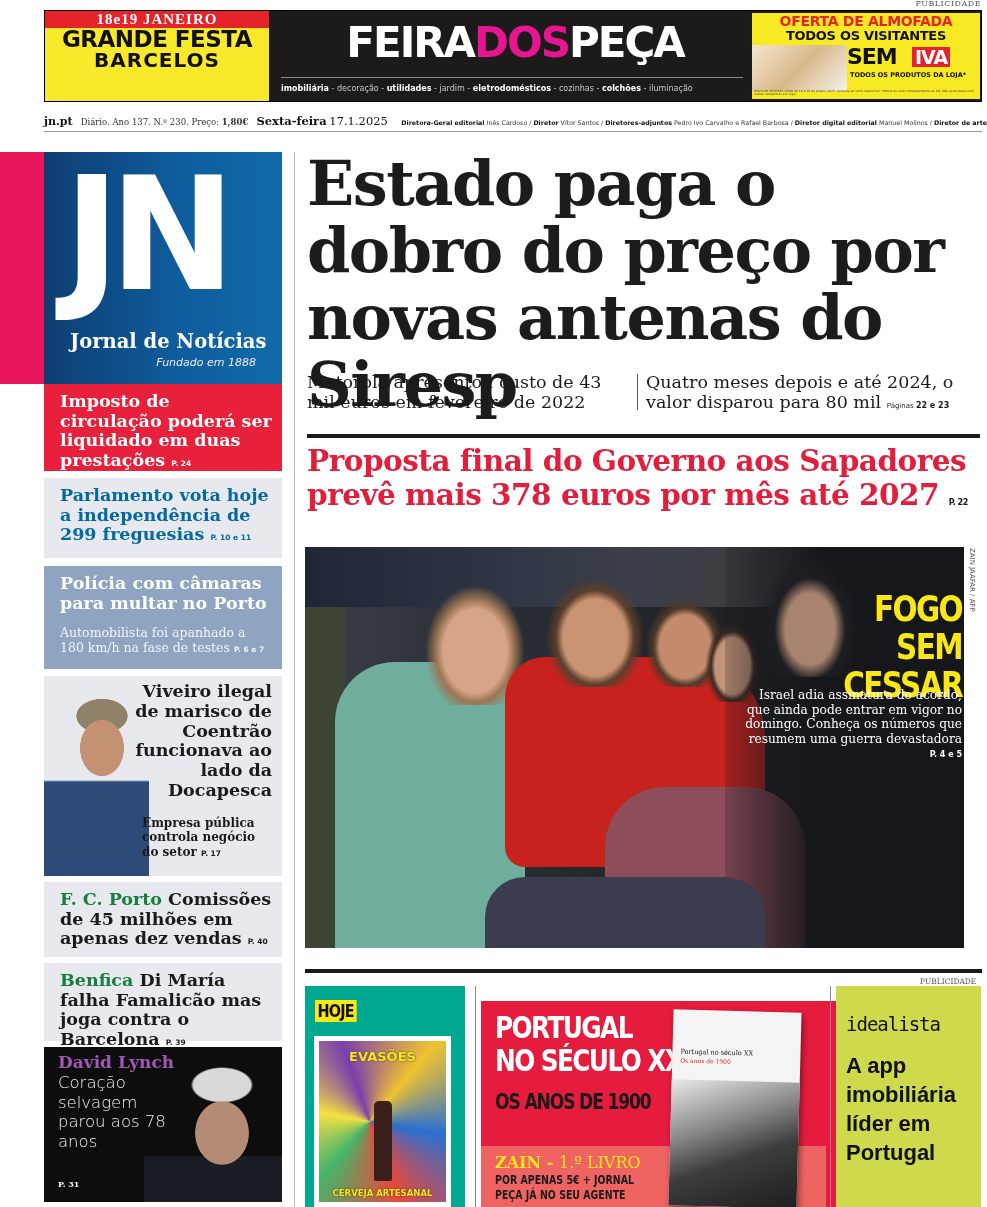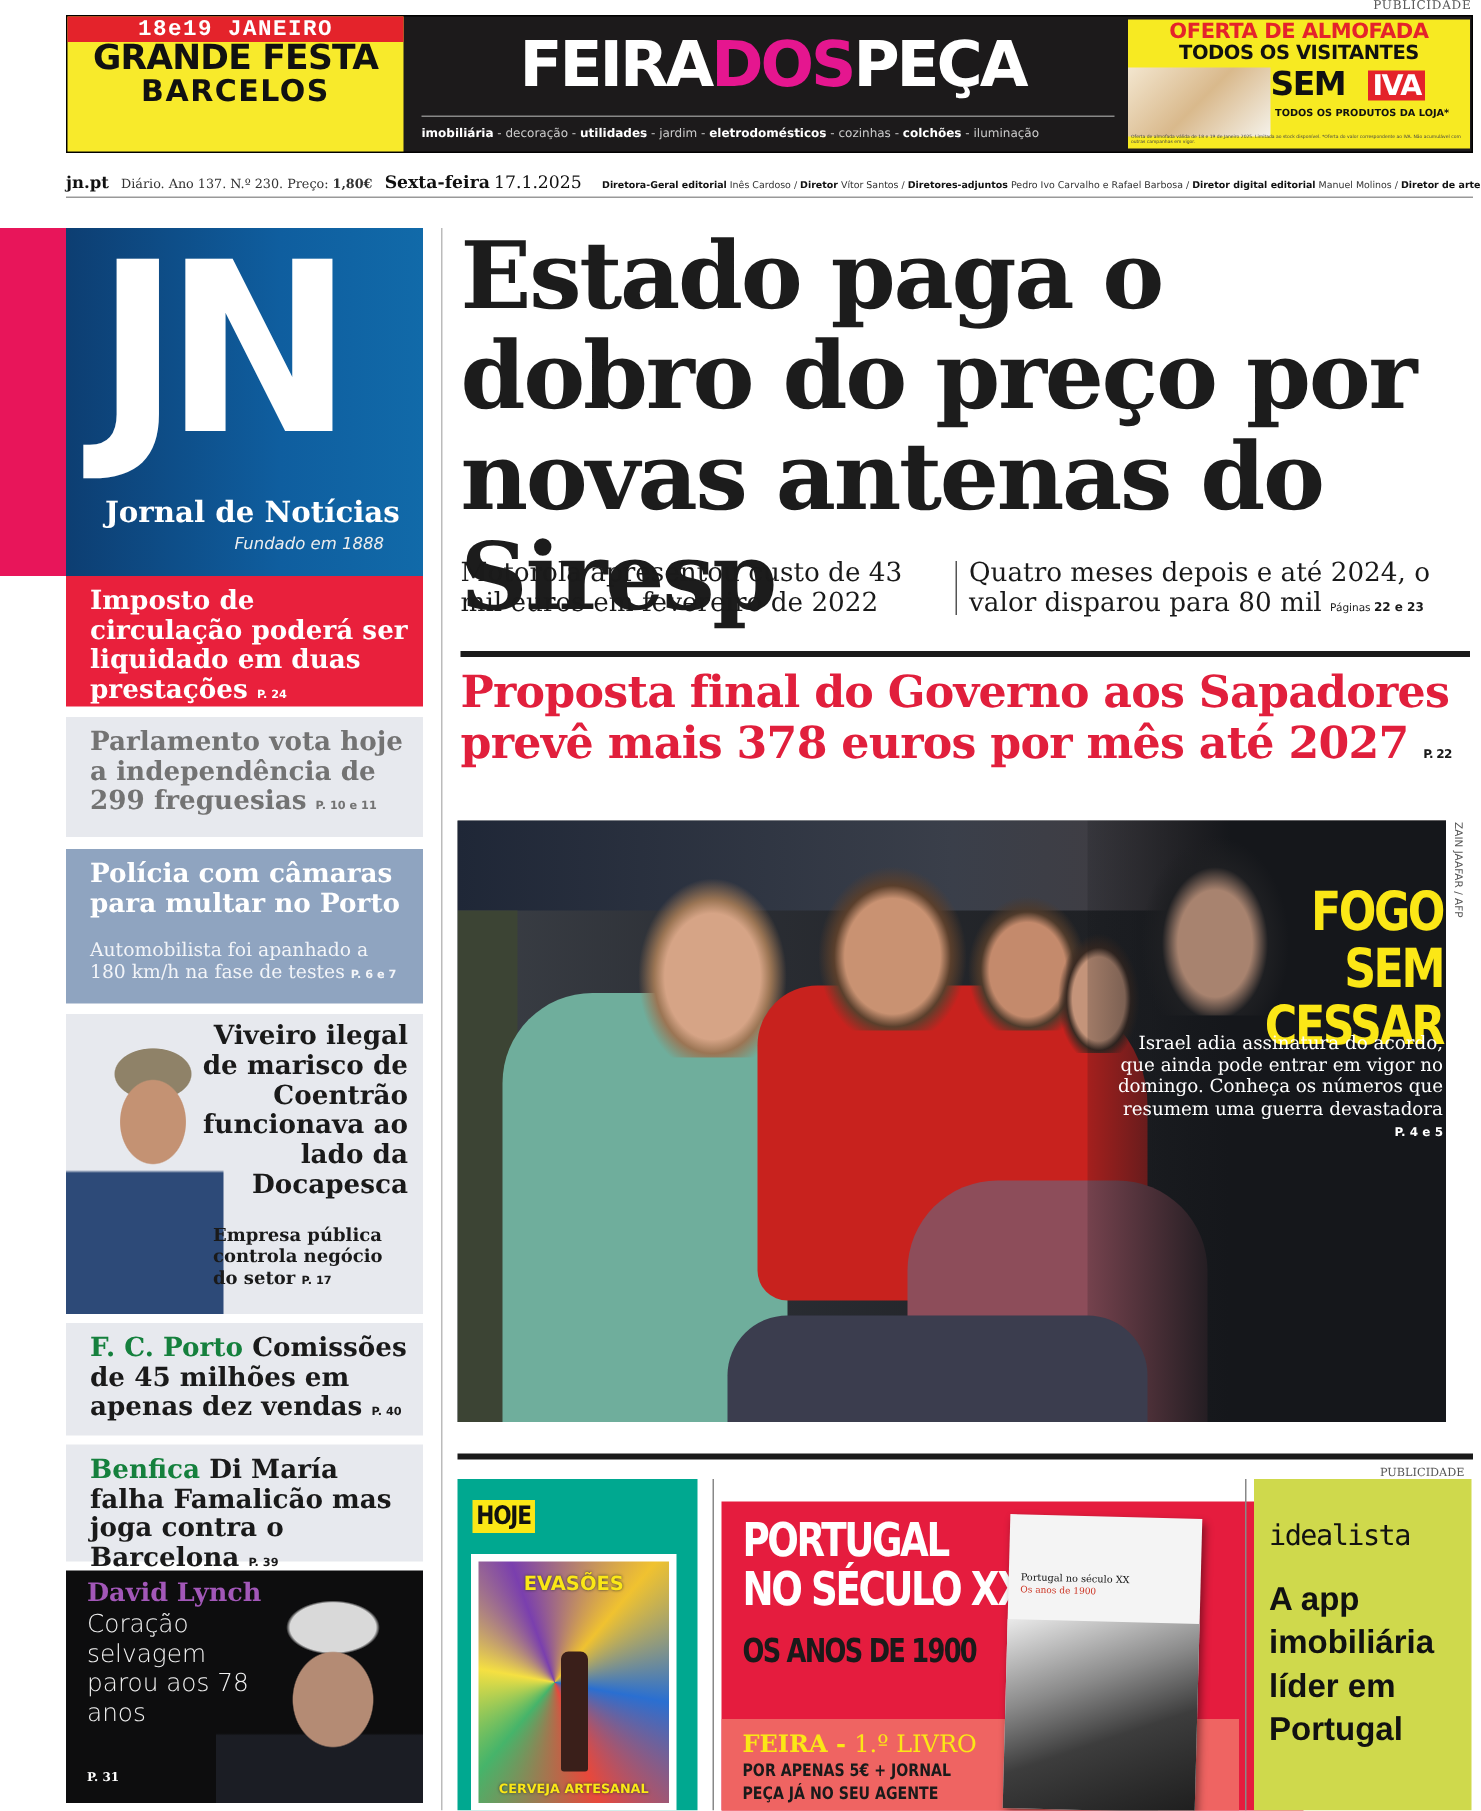--- a/index.html
+++ b/index.html
@@ -3,21 +3,21 @@
 <meta charset="utf-8">
 <style>
 *{box-sizing:border-box;margin:0;padding:0}
 html,body{width:987px;height:1207px;overflow:hidden;background:#fff}
 body{position:relative;font-family:"DejaVu Serif",serif;color:#1a1a1a}
 .abs{position:absolute}
 
 #top-ad{left:44px;top:10px;width:938px;height:92px;background:#1c1a1b;border:1px solid #000}
 #pub-top{right:6px;top:-1px;font-size:8px;color:#555;letter-spacing:.5px;font-family:"DejaVu Serif",serif}
 #festa{left:0;top:0;width:224px;height:90px;background:#f8ea2b}
-#festa-date{height:17px;background:#e4232b;color:#fff;font-family:Liberation Mono, monospace;font-weight:bold;font-size:15px;text-align:center;line-height:17px;letter-spacing:1px}
+#festa-date{height:17px;background:#e4232b;color:#fff;font-family:Liberation Serif, serif;font-weight:bold;font-size:15px;text-align:center;line-height:17px;letter-spacing:1px}
 #festa-line1{font-family:"DejaVu Sans",sans-serif;font-weight:900;font-size:23px;text-align:center;line-height:22px;color:#111;letter-spacing:-.5px}
 #festa-line2{font-family:"DejaVu Sans",sans-serif;font-weight:900;font-size:20px;text-align:center;line-height:20px;color:#111;letter-spacing:1px}
 #festa-addr{border-top:1px solid #111;margin:4px 5px 0;font-family:"Liberation Sans",sans-serif;font-size:10px;text-align:center;line-height:13px;color:#111}
 #feira-logo{left:240px;top:6px;width:460px;font-family:"DejaVu Sans",sans-serif;font-weight:900;font-size:42px;color:#fff;letter-spacing:-2px;text-align:center;line-height:52px}
 #feira-logo .dos{color:#e5168f}
 #feira-rule{left:236px;top:66px;width:462px;height:1px;background:#888}
 #feira-cats{left:236px;top:73px;width:462px;font-family:"DejaVu Sans",sans-serif;font-size:8px;color:#ccc;white-space:nowrap;overflow:hidden}
 #feira-cats b{color:#fff}
 #almofada{left:707px;top:2px;width:228px;height:86px;background:#f7ea22;overflow:hidden}
 #alm-l1{font-family:"DejaVu Sans",sans-serif;font-weight:900;font-size:14px;color:#e4232b;text-align:center;line-height:15px;margin-top:1px;letter-spacing:-.3px}
@@ -36,21 +36,21 @@
 #strip .staff b{color:#111}
 
 #pink-band{left:0;top:152px;width:44px;height:232px;background:#e8155a}
 #logo-box{left:44px;top:152px;width:238px;height:232px;background:linear-gradient(90deg,#0d3e72,#0f5e9f 60%,#116aa9)}
 #logo-jn{left:20px;top:2px;font-family:"DejaVu Sans",sans-serif;font-weight:900;font-size:150px;color:#fff;line-height:160px;letter-spacing:-10px;transform:scaleY(1.05)}
 #logo-name{left:26px;top:178px;font-weight:bold;font-size:19.5px;color:#fff}
 #logo-founded{right:26px;top:204px;font-family:"DejaVu Sans",sans-serif;font-style:italic;font-size:11px;color:#eee}
 .lbox{position:absolute;left:44px;width:238px;padding:8px 10px 0 16px;font-weight:bold;font-size:17.5px;line-height:19.5px}
 .pref{font-family:"DejaVu Sans",sans-serif;font-weight:bold;font-size:7.5px}
 #box-imposto{top:384px;height:87px;background:#e9203c;color:#fff}
-#box-parlamento{top:478px;height:80px;background:#e7e9ee;color:#737373}
+#box-parlamento{top:478px;height:80px;background:#e7e9ee;color:#0369a1}
 #box-policia{top:566px;height:103px;background:#8fa4c0;color:#fff}
 #box-policia .sub{font-weight:normal;font-size:12.5px;line-height:14.5px;margin-top:13px;color:#f2f4f8}
 #box-viveiro{top:676px;height:200px;background:#e7e9ee;overflow:hidden;padding:0}
 #viveiro-photo{left:0;top:0;width:105px;height:200px;background:radial-gradient(ellipse 36px 46px at 58px 72px,#c49273 0 60%,transparent 62%),radial-gradient(ellipse 42px 28px at 58px 40px,#8f8268 0 60%,transparent 62%),linear-gradient(180deg,transparent 52%,#2d4a78 53%);}
 #viveiro-head{right:10px;top:6px;width:140px;text-align:right;font-weight:bold;font-size:17.5px;line-height:19.8px;color:#1a1a1a}
 #viveiro-sub{right:10px;top:140px;width:130px;font-size:12px;line-height:14.3px;color:#1a1a1a}
 #box-porto{top:882px;height:75px;background:#e7e9ee;color:#1a1a1a}
 #box-benfica{top:963px;height:78px;background:#e7e9ee;color:#1a1a1a}
 .orange{color:#15803d}
 #box-lynch{top:1047px;height:155px;background:#0d0d0e;color:#fff;overflow:hidden;padding:0}
@@ -229,21 +229,21 @@
 </div>
 <div id="ev-rule" class="abs"></div>
 
 <div id="portugal" class="abs">
   <div id="pt-low" class="abs"></div>
   <div id="pt-title" class="abs">
     <div>PORTUGAL</div>
     <div>NO SÉCULO XX</div>
   </div>
   <div id="pt-sub" class="abs">OS ANOS DE 1900</div>
-  <div id="pt-hoje" class="abs"><b>FEIRA -</b> <span>1.º LIVRO</span></div>
+  <div id="pt-hoje" class="abs"><b>ZAIN -</b> <span>1.º LIVRO</span></div>
   <div id="pt-price" class="abs">
     <div>POR APENAS 5€ + JORNAL</div>
     <div>PEÇA JÁ NO SEU AGENTE</div>
   </div>
   <div id="pt-book" class="abs">
     <div id="pt-book-title" class="abs">Portugal no século XX</div>
     <div id="pt-book-sub" class="abs">Os anos de 1900</div>
     <div id="pt-book-photo" class="abs"></div>
   </div>
 </div>

